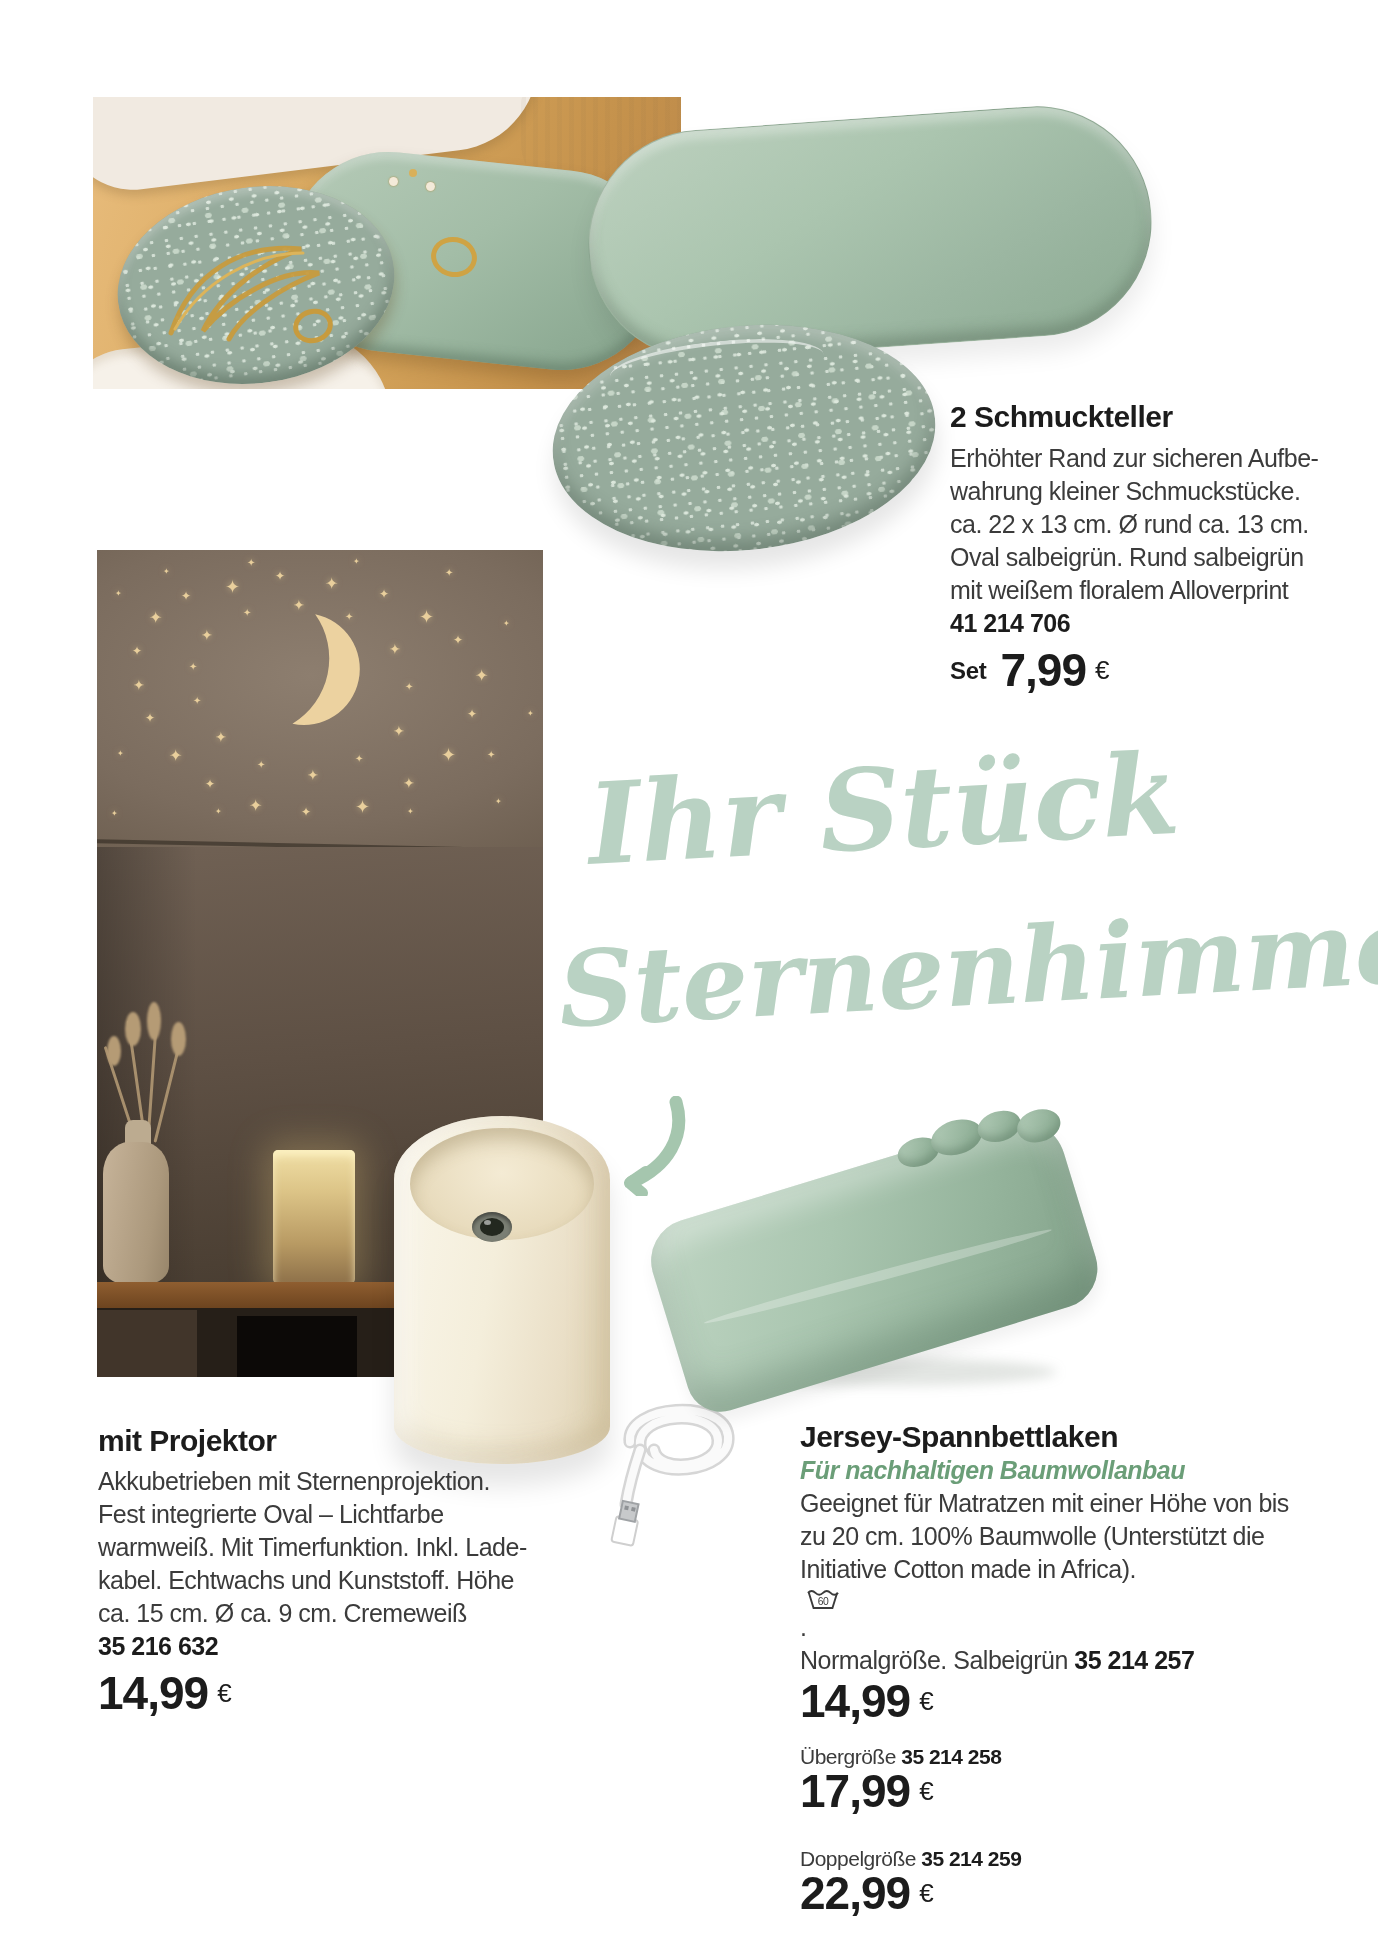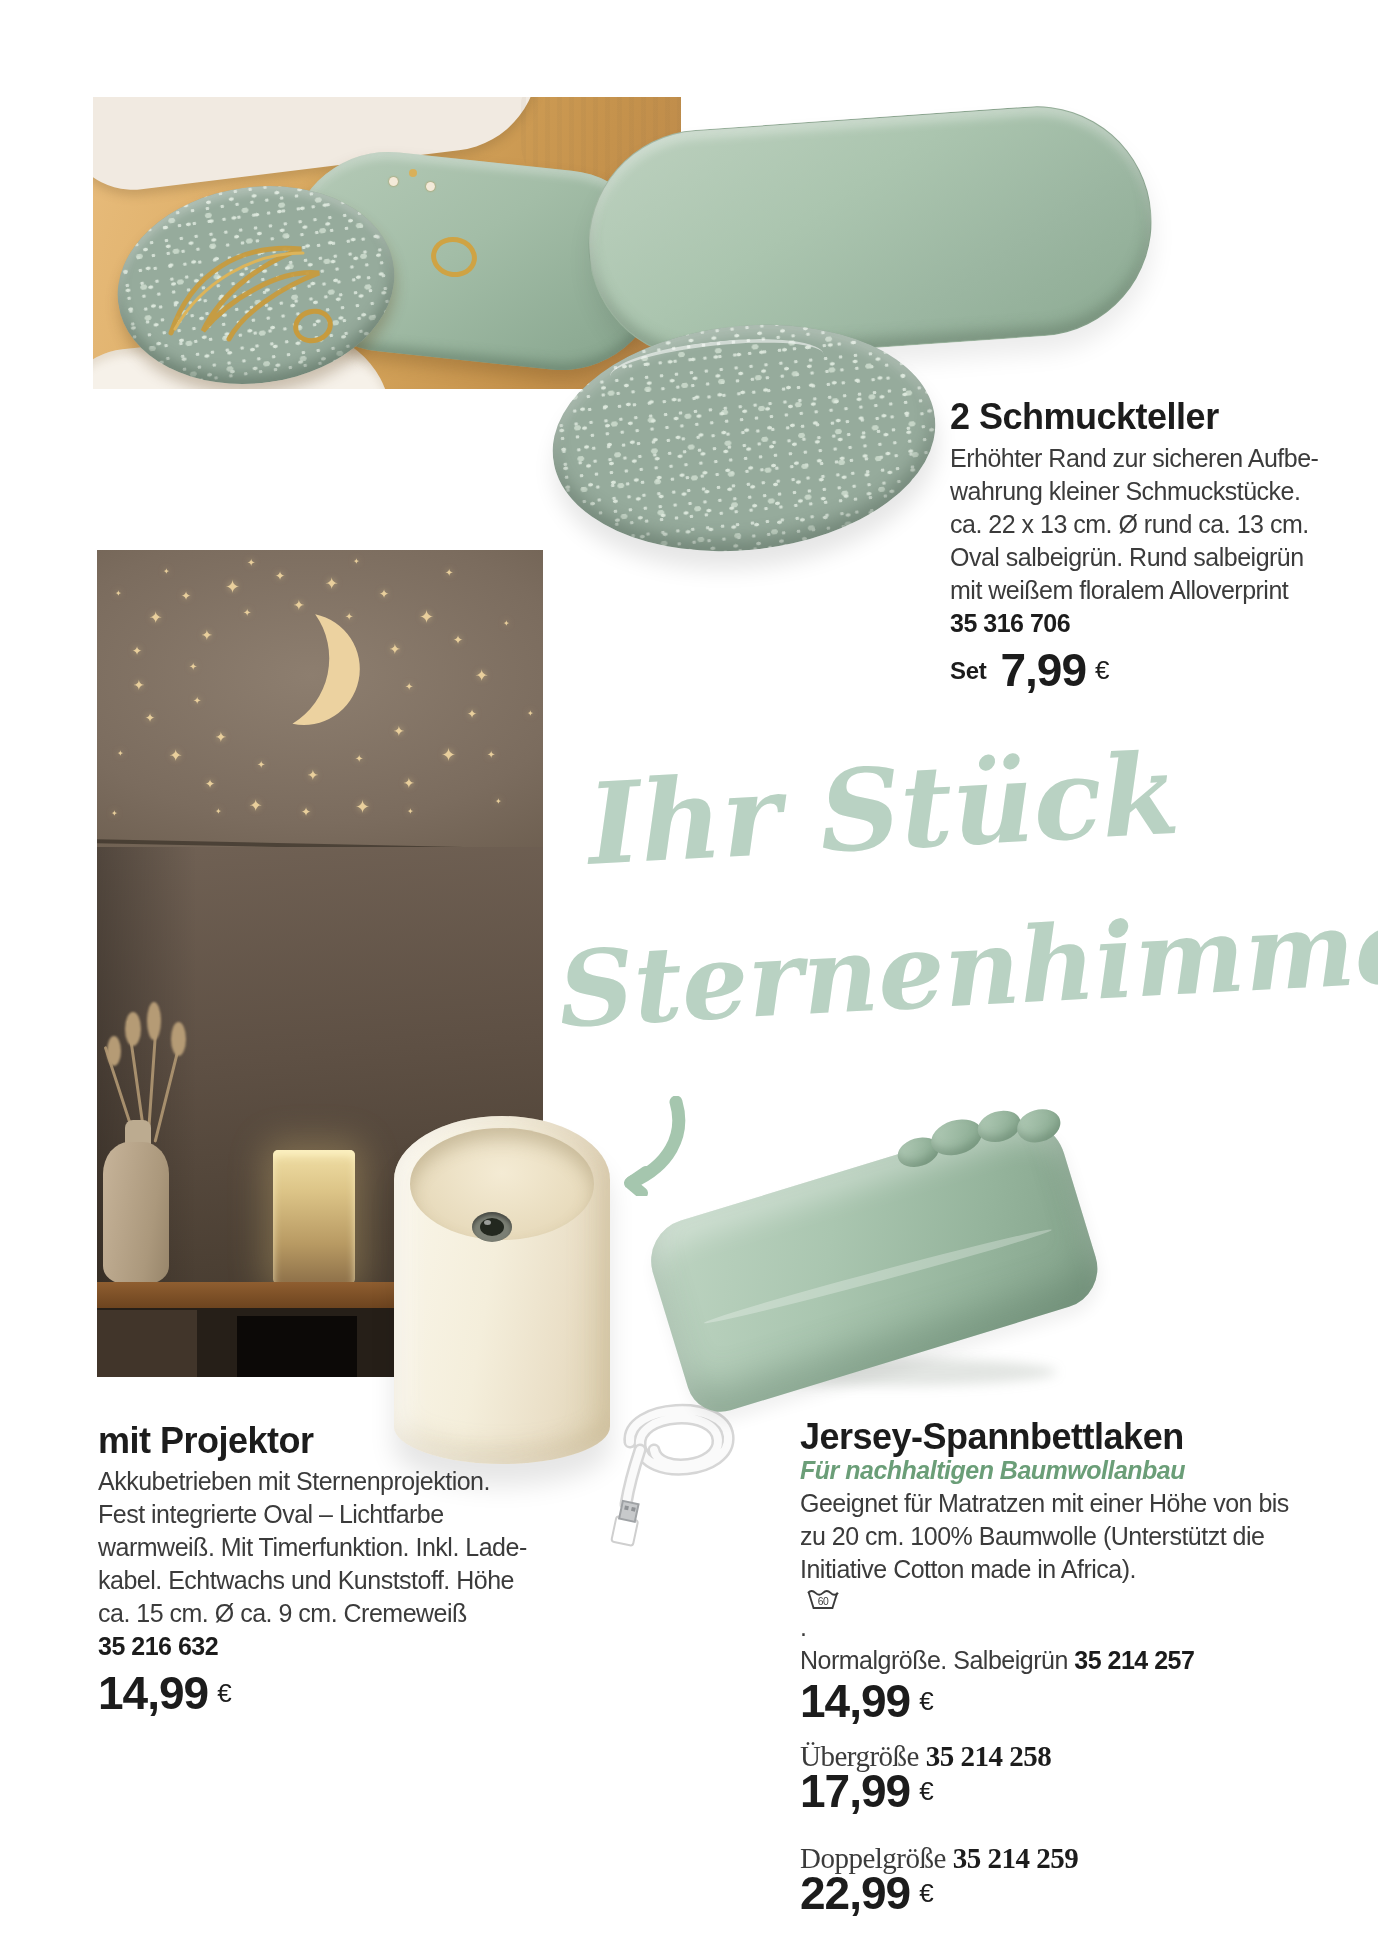--- a/index.html
+++ b/index.html
@@ -40,31 +40,31 @@
     border:1px solid rgba(100,120,100,.25);
     box-shadow:inset 0 -9px 14px rgba(80,100,82,.38),inset 0 7px 11px rgba(255,255,255,.4),0 16px 24px rgba(0,0,0,.08);}
   .plate-cutout{left:552px;top:326px;width:384px;height:224px;border-radius:50%;
     transform:rotate(-6deg);
     box-shadow:inset 0 -11px 17px rgba(60,80,65,.38),inset 0 8px 12px rgba(255,255,255,.28),0 18px 22px rgba(0,0,0,.10);}
   .plate-cutout::before{content:"";position:absolute;left:17%;top:6%;width:56%;height:20%;
     border-radius:50%;border-top:4px solid rgba(255,255,255,.55);}
 
   
   .tblock{line-height:33px;font-size:25px;letter-spacing:-0.5px;color:#3b3b3b;white-space:nowrap;}
-  .tblock .h{font-size:36px;font-weight:800;color:#1c1c1c;line-height:34px;letter-spacing:-0.5px;}
+  .tblock .h{font-size:30px;font-weight:800;color:#1c1c1c;line-height:34px;letter-spacing:-0.5px;}
   .bold{font-weight:800;color:#1c1c1c;}
   .green-sub{color:#6b9e78;font-weight:800;font-style:italic;}
   .price-row{display:flex;align-items:center;margin-top:14px;}
   .price-prefix{font-size:24px;font-weight:800;color:#1c1c1c;margin-right:14px;letter-spacing:-0.3px;}
   .price-big{font-size:46px;font-weight:600;color:#1c1c1c;letter-spacing:-1px;}
   .euro{font-size:26px;font-weight:500;color:#1c1c1c;margin-left:9px;}
   .text-schmuck{left:950px;top:400px;width:380px;}
   .text-kerze{left:98px;top:1424px;width:430px;}
   .text-bett{left:800px;top:1420px;width:545px;}
-  .variant-row{margin-top:22px;font-size:29px;font-family:Liberation Serif, serif;}
+  .variant-row{margin-top:22px;font-size:21px;}
   .care-icon{vertical-align:-4px;margin-left:6px;}
 
   
   .script{left:520px;top:732px;width:820px;transform:rotate(-3deg);
     font-family:"DejaVu Serif", serif;font-style:italic;font-weight:700;color:#b9d2c3;white-space:nowrap;}
   .script .l1{font-size:112px;line-height:150px;padding-left:72px;}
   .script .l2{font-size:104px;line-height:150px;padding-left:34px;margin-top:14px;}
 
   
   .photo-proj{left:97px;top:550px;width:446px;height:827px;overflow:hidden;background:#55483d;
@@ -147,21 +147,21 @@
   <div class="abs tray-cutout"></div>
   <div class="abs plate-cutout pattern"></div>
 
   <div class="abs tblock text-schmuck">
     <div class="h">2 Schmuckteller</div>
     <div style="margin-top:8px;">Erhöhter Rand zur sicheren Aufbe-</div>
     <div>wahrung kleiner Schmuckstücke.</div>
     <div>ca. 22 x 13 cm. Ø rund ca. 13 cm.</div>
     <div>Oval salbeigrün. Rund salbeigrün</div>
     <div>mit weißem floralem Alloverprint</div>
-    <div class="bold">35 316 706</div>
+    <div class="bold">41 214 706</div>
     <div class="price-row">
       <span class="price-prefix">Set</span>
       <span class="price-big">7,99</span>
       <span class="euro">€</span>
     </div>
   </div>
 
   <div class="abs script">
     <div class="l1">Ihr Stück</div>
     <div class="l2">Sternenhimmel</div>

